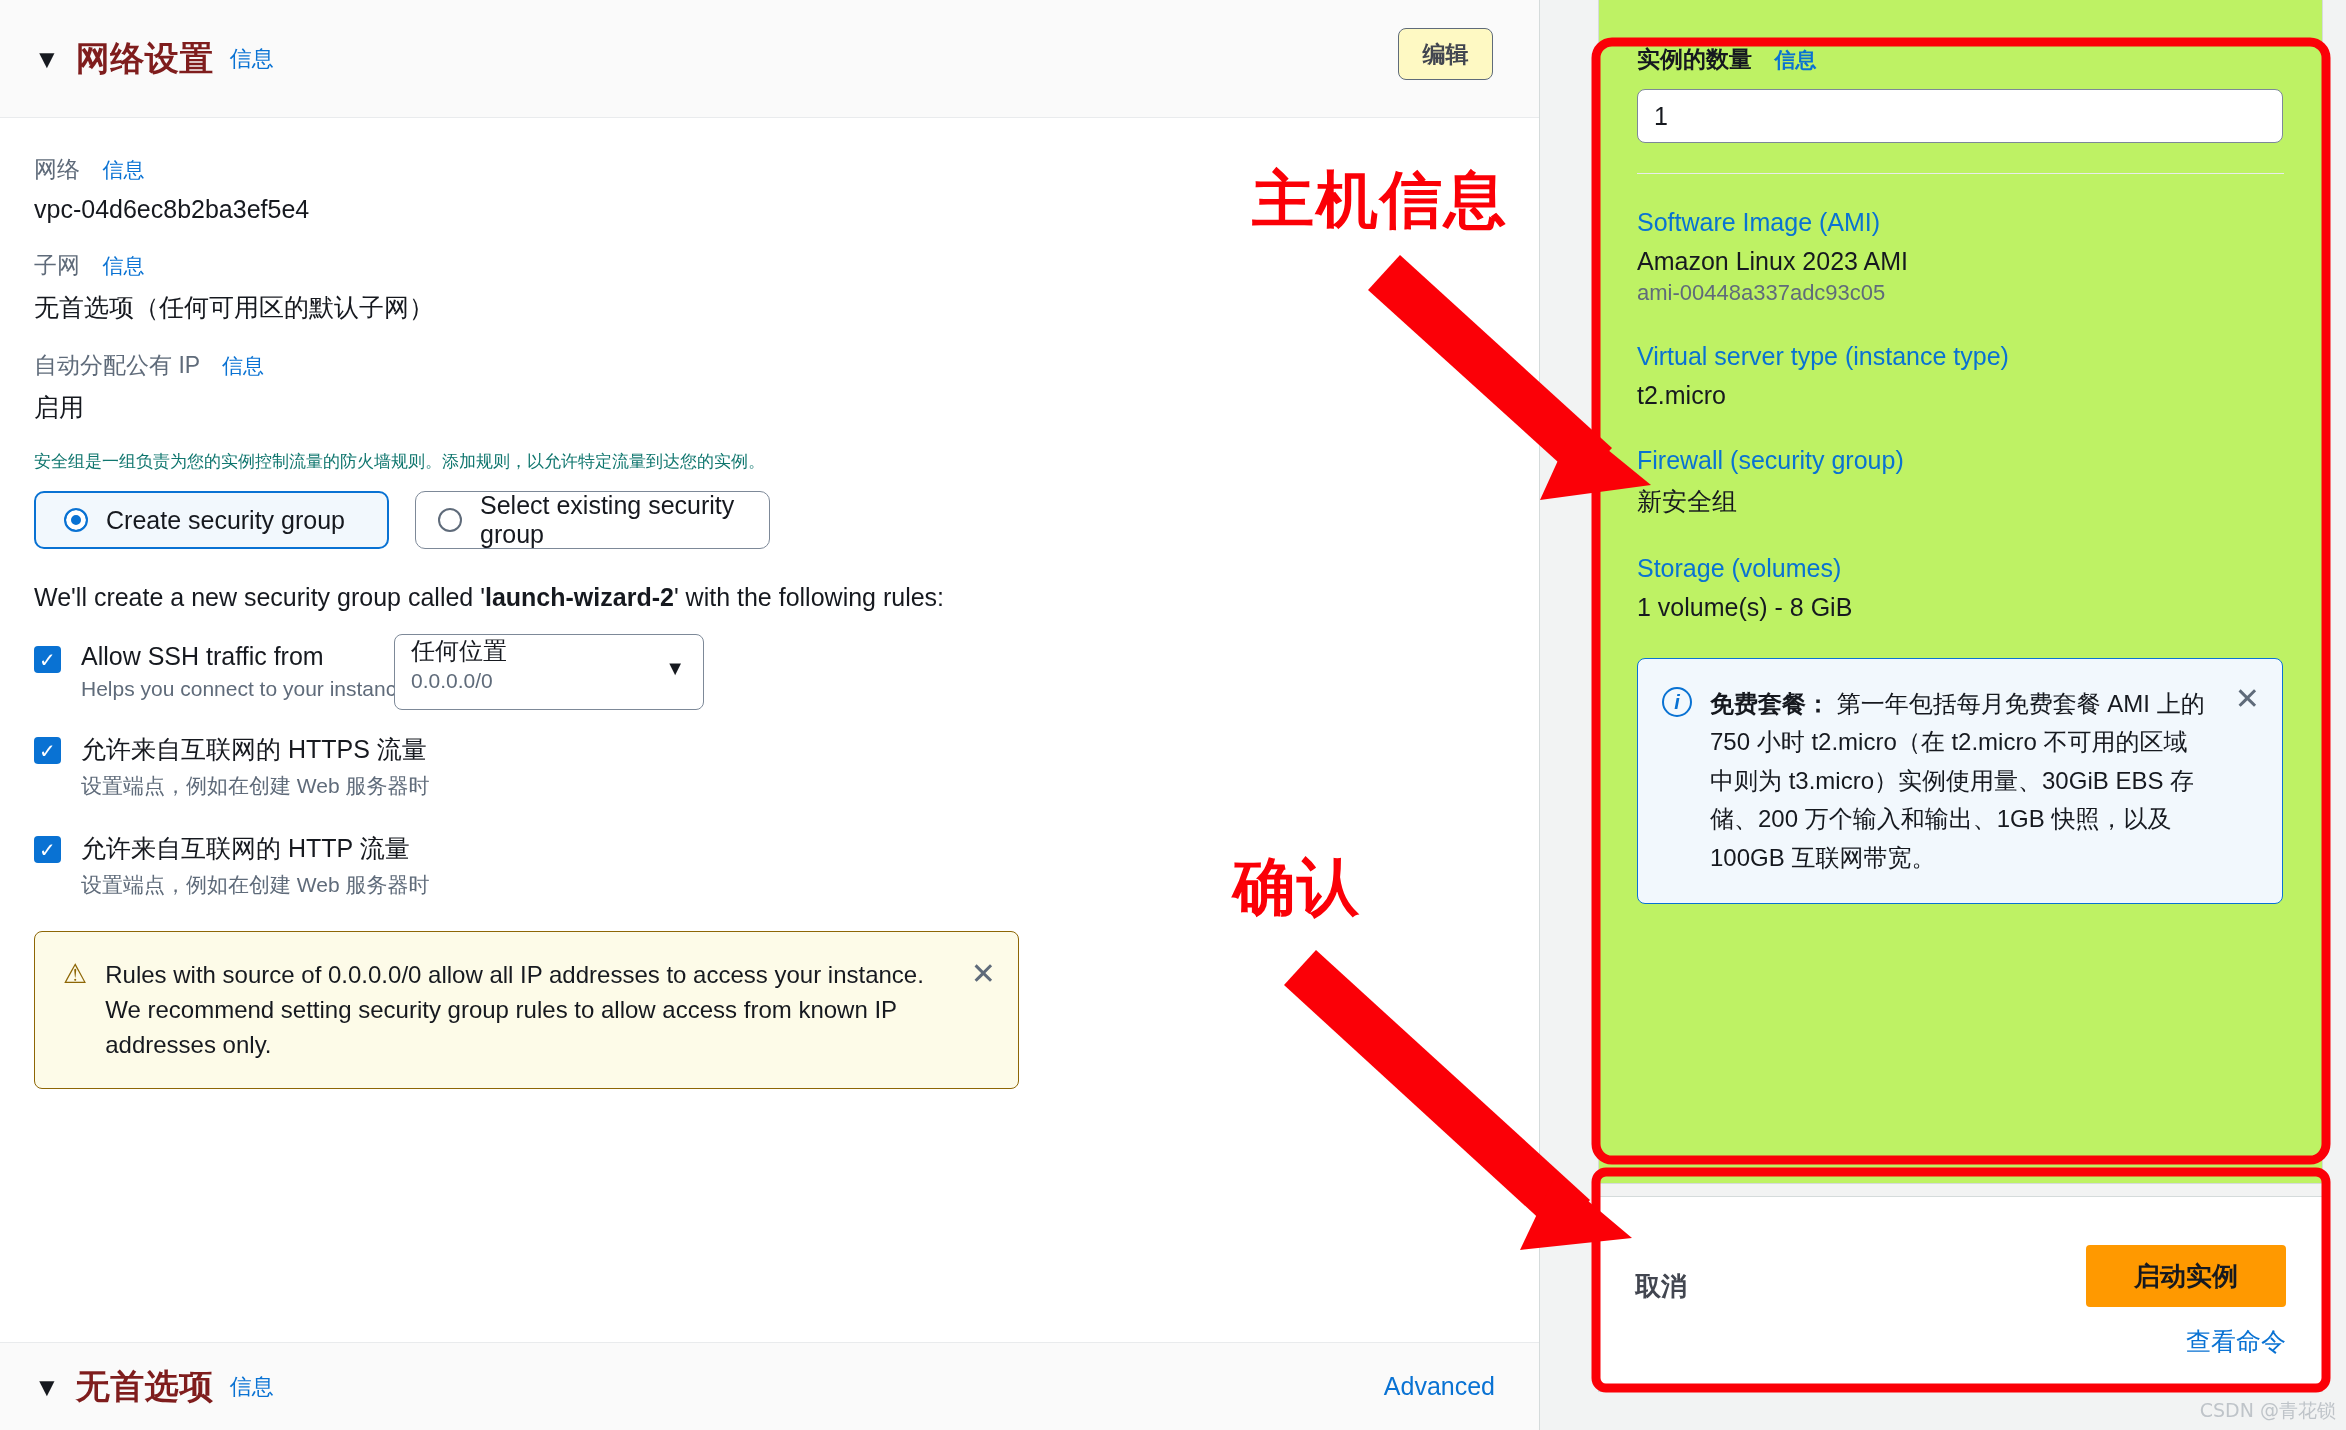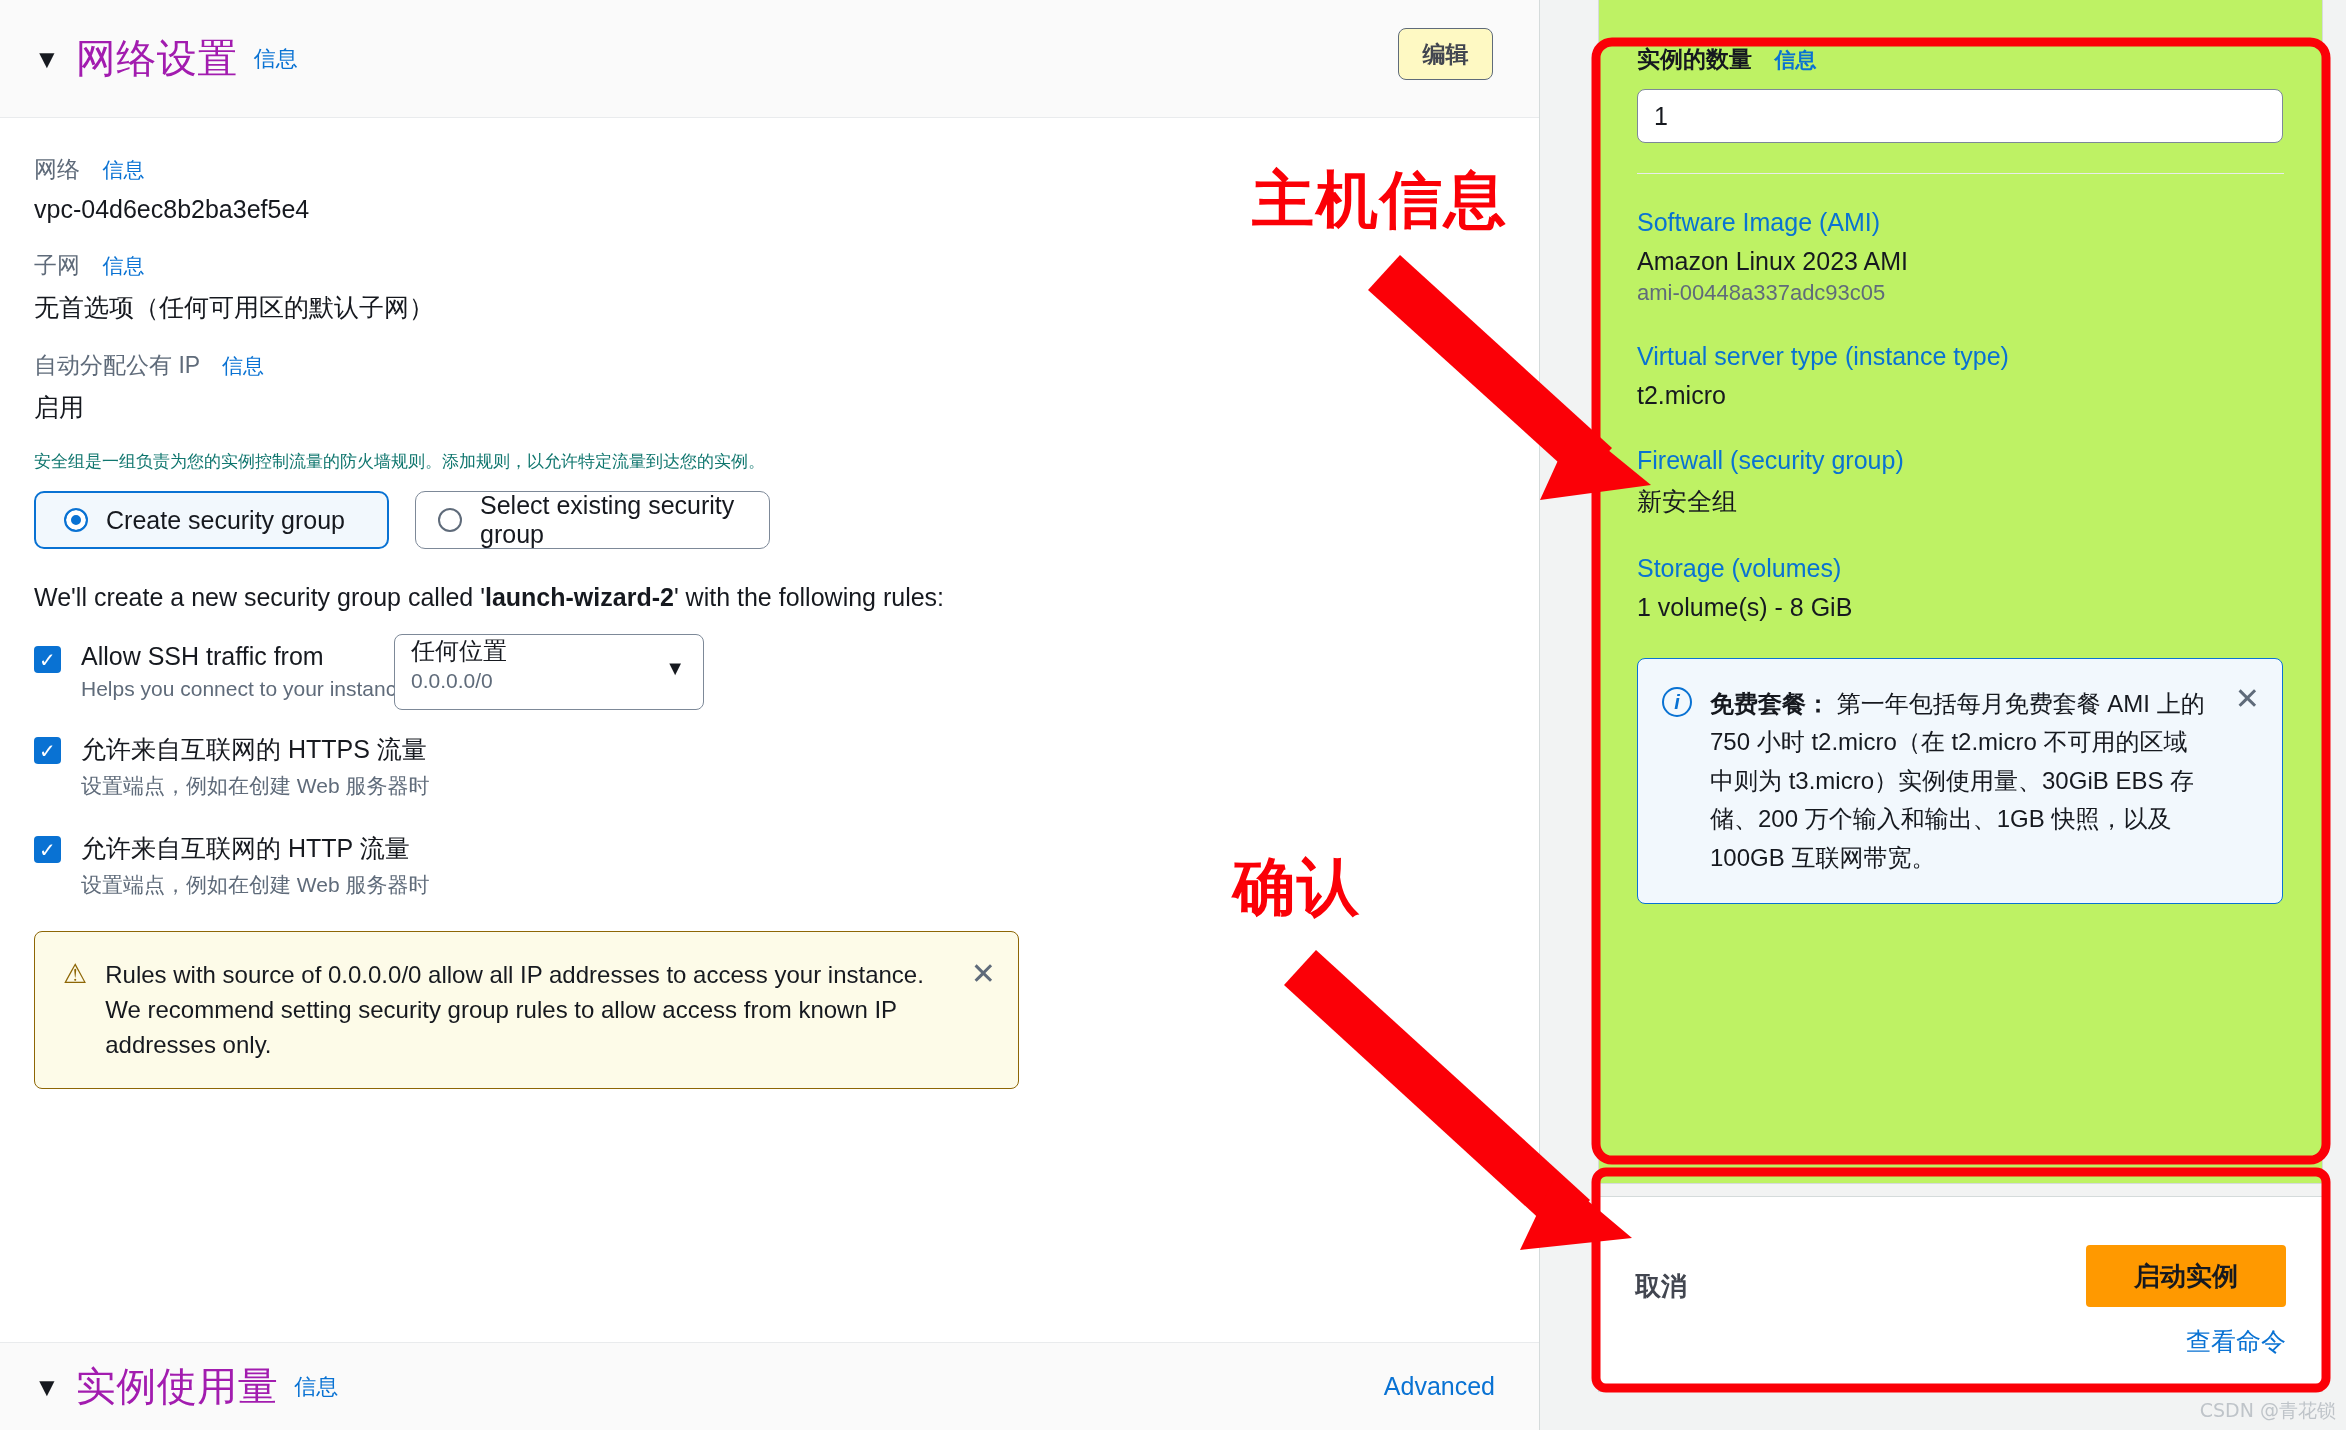--- a/index.html
+++ b/index.html
@@ -15,21 +15,21 @@
   .left-panel {
     position: absolute; left: 0; top: 0; width: 1540px; height: 1430px;
     background: #ffffff; border-right: 1px solid #d5dbdb;
   }
   .panel-header {
     position: relative; height: 118px; background: #fafafa;
     border-bottom: 1px solid #e9ebed; padding: 0 34px;
     display: flex; align-items: center;
   }
   .caret { font-size: 26px; color: #16191f; line-height: 1; margin-right: 16px; }
-  .panel-title { font-size: 40px; font-weight: normal; color: #a21caf; letter-spacing: .5px; }
+  .panel-title { font-size: 34px; font-weight: bold; color: #7f1d1d; letter-spacing: .5px; }
   .info-link { color: #0972d3; font-size: 22px; text-decoration: none; margin-left: 16px; }
   .info-link.sm { font-size: 21px; }
   .edit-btn {
     position: absolute; right: 46px; top: 28px;
     width: 95px; height: 52px; border: 1px solid #5f6b7a; border-radius: 8px;
     background: #fef9c3; color: #424650; font-size: 23px; font-weight: 600;
     display: flex; align-items: center; justify-content: center; cursor: pointer;
   }
 
   .panel-body { padding: 36px 34px 0 34px; }
@@ -251,21 +251,21 @@
       <div class="warn-box">
         <span class="warn-icon">⚠</span>
         <span class="warn-text">Rules with source of 0.0.0.0/0 allow all IP addresses to access your instance. We recommend setting security group rules to allow access from known IP addresses only.</span>
         <span class="warn-close">✕</span>
       </div>
 
     </div>
 
     <div class="storage-header">
       <span class="caret">▼</span>
-      <span class="panel-title">实例使用量</span>
+      <span class="panel-title">无首选项</span>
       <a class="info-link" href="#">信息</a>
       <a class="advanced-link" href="#">Advanced</a>
     </div>
 
   </div>
 
   <div class="right-col">
 
     <div class="summary-card">
 

